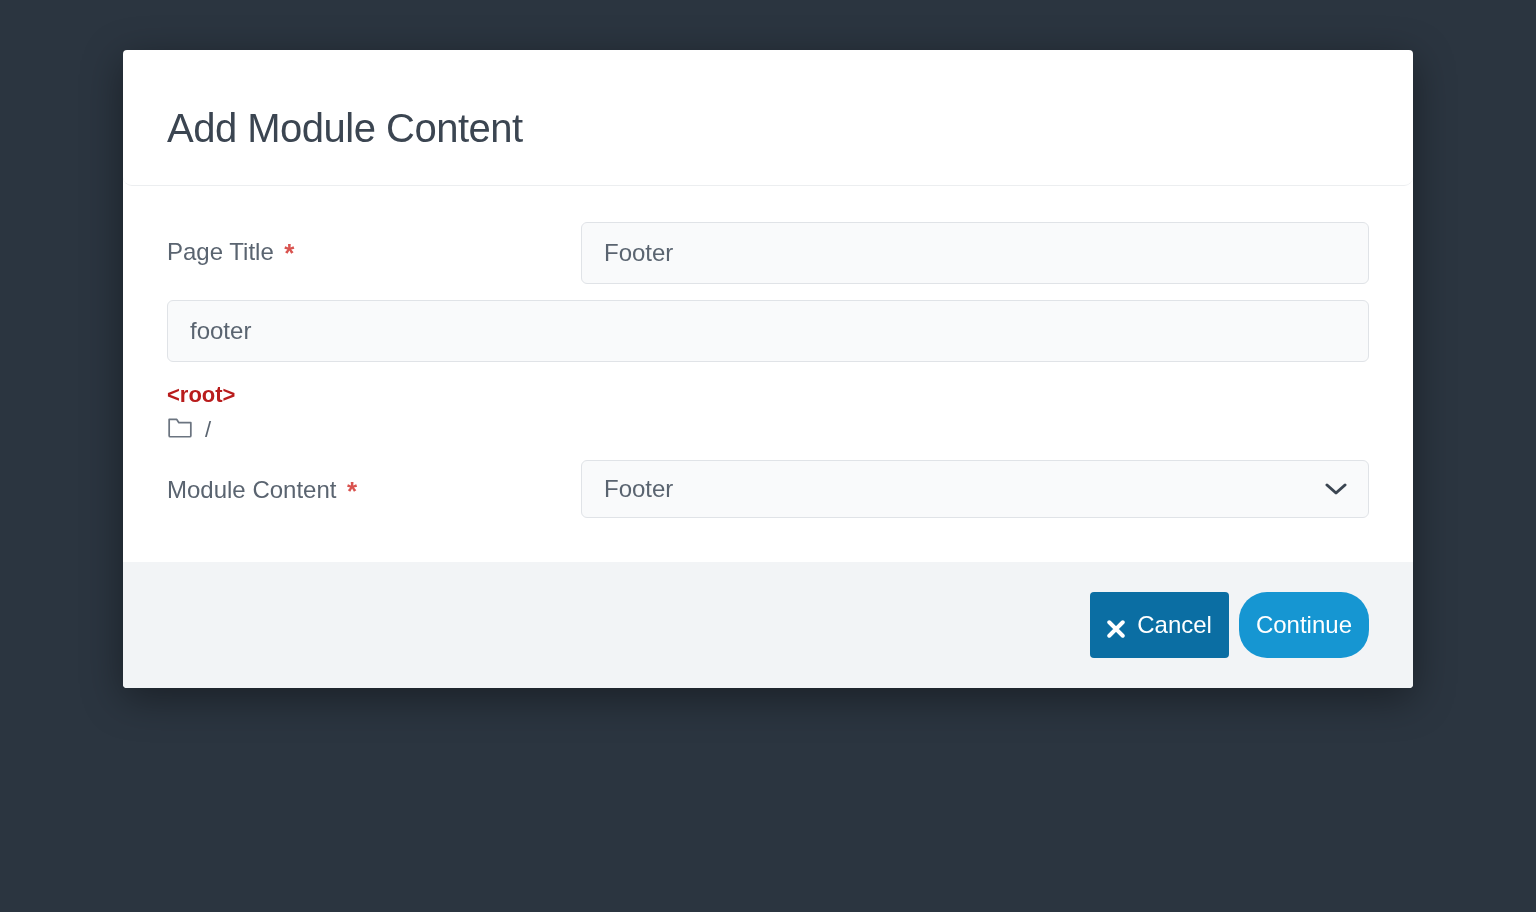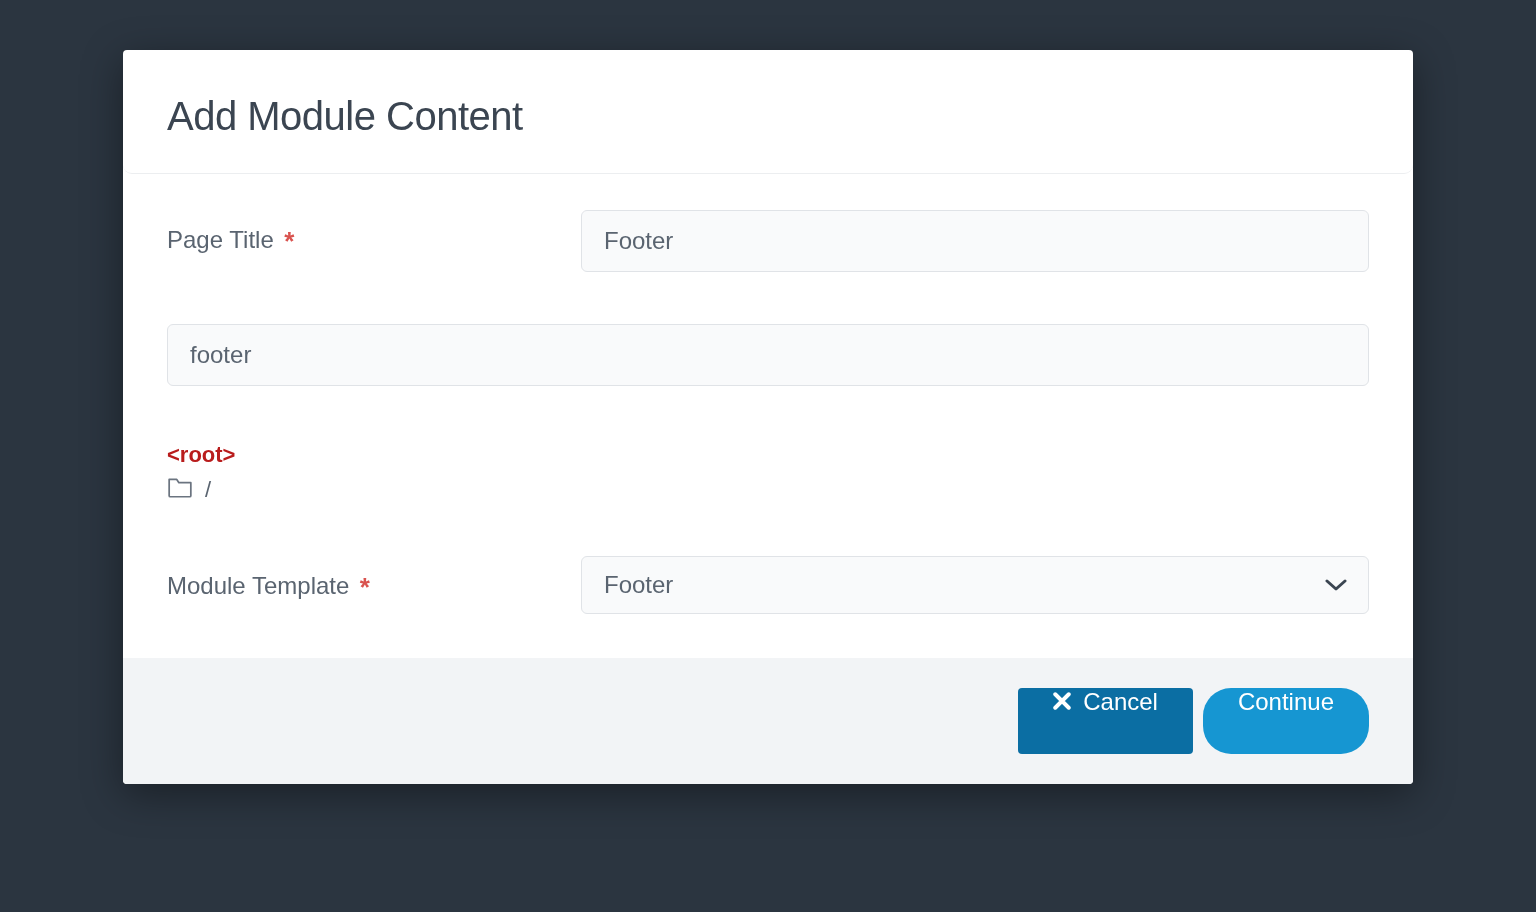--- a/index.html
+++ b/index.html
@@ -13,38 +13,38 @@
     padding-top: 50px;
   }
   .modal {
     width: 1290px;
     background: #ffffff;
     border-radius: 4px;
     box-shadow: 0 10px 40px rgba(0,0,0,0.4);
     overflow: hidden;
   }
   .modal-header {
-    padding: 44px 44px 34px 44px;
+    padding: 56px 44px 34px 44px;
     border-bottom: 1px solid #eceef0;
     border-radius: 9px;
   }
   .modal-title {
     font-size: 40px;
     font-weight: 400;
     color: #3b4551;
     letter-spacing: -0.5px;
   }
   .modal-body {
     padding: 36px 44px 44px 44px;
     background: #ffffff;
   }
   .form-row {
     display: flex;
     align-items: flex-start;
-    margin-bottom: 52px;
+    margin-bottom: 16px;
   }
   .form-row:last-child { margin-bottom: 0; }
   .form-label-col {
     width: 414px;
     flex-shrink: 0;
     padding-top: 14px;
   }
   .form-label {
     font-size: 24px;
     color: #5a6470;
@@ -128,28 +128,29 @@
   }
   .modal-footer {
     background: #f2f4f6;
     padding: 30px 44px;
     display: flex;
     justify-content: flex-end;
     gap: 10px;
   }
   .btn {
     height: 66px;
-    padding: 0 35px;
+    padding: 0 17px;
     border: none;
     border-radius: 4px;
     font-size: 24px;
     font-weight: 400;
     color: #ffffff;
     cursor: pointer;
     display: inline-flex;
+    align-items: center;
     gap: 12px;
     font-family: inherit;
   }
   .btn-cancel { background: #0b6ea3; }
   .btn-continue { background: #1696d2; border-radius: 28px; }
   .close-x {
     width: 18px;
     height: 18px;
     flex-shrink: 0;
   }
@@ -195,21 +196,21 @@
               <path d="M2 3 h7 l2 3 h11 v12 a1 1 0 0 1 -1 1 H3 a1 1 0 0 1 -1 -1 Z" stroke-linejoin="round"></path>
             </svg>
           </span>
           <span>/</span>
         </div>
       </div>
     </div>
 
     <div class="form-row" style="margin-bottom:0;">
       <div class="form-label-col">
-        <span class="form-label">Module Template</span>
+        <span class="form-label">Module Content</span>
         <span class="required-star">*</span>
       </div>
       <div class="form-input-col">
         <div class="select-wrap">
           <div class="select-input">
             <span>Footer</span>
           </div>
           <span class="chevron">
             <svg viewBox="0 0 22 14">
                 <polyline points="2,3 11,11 20,3" stroke-linecap="round" stroke-linejoin="round"></polyline>

